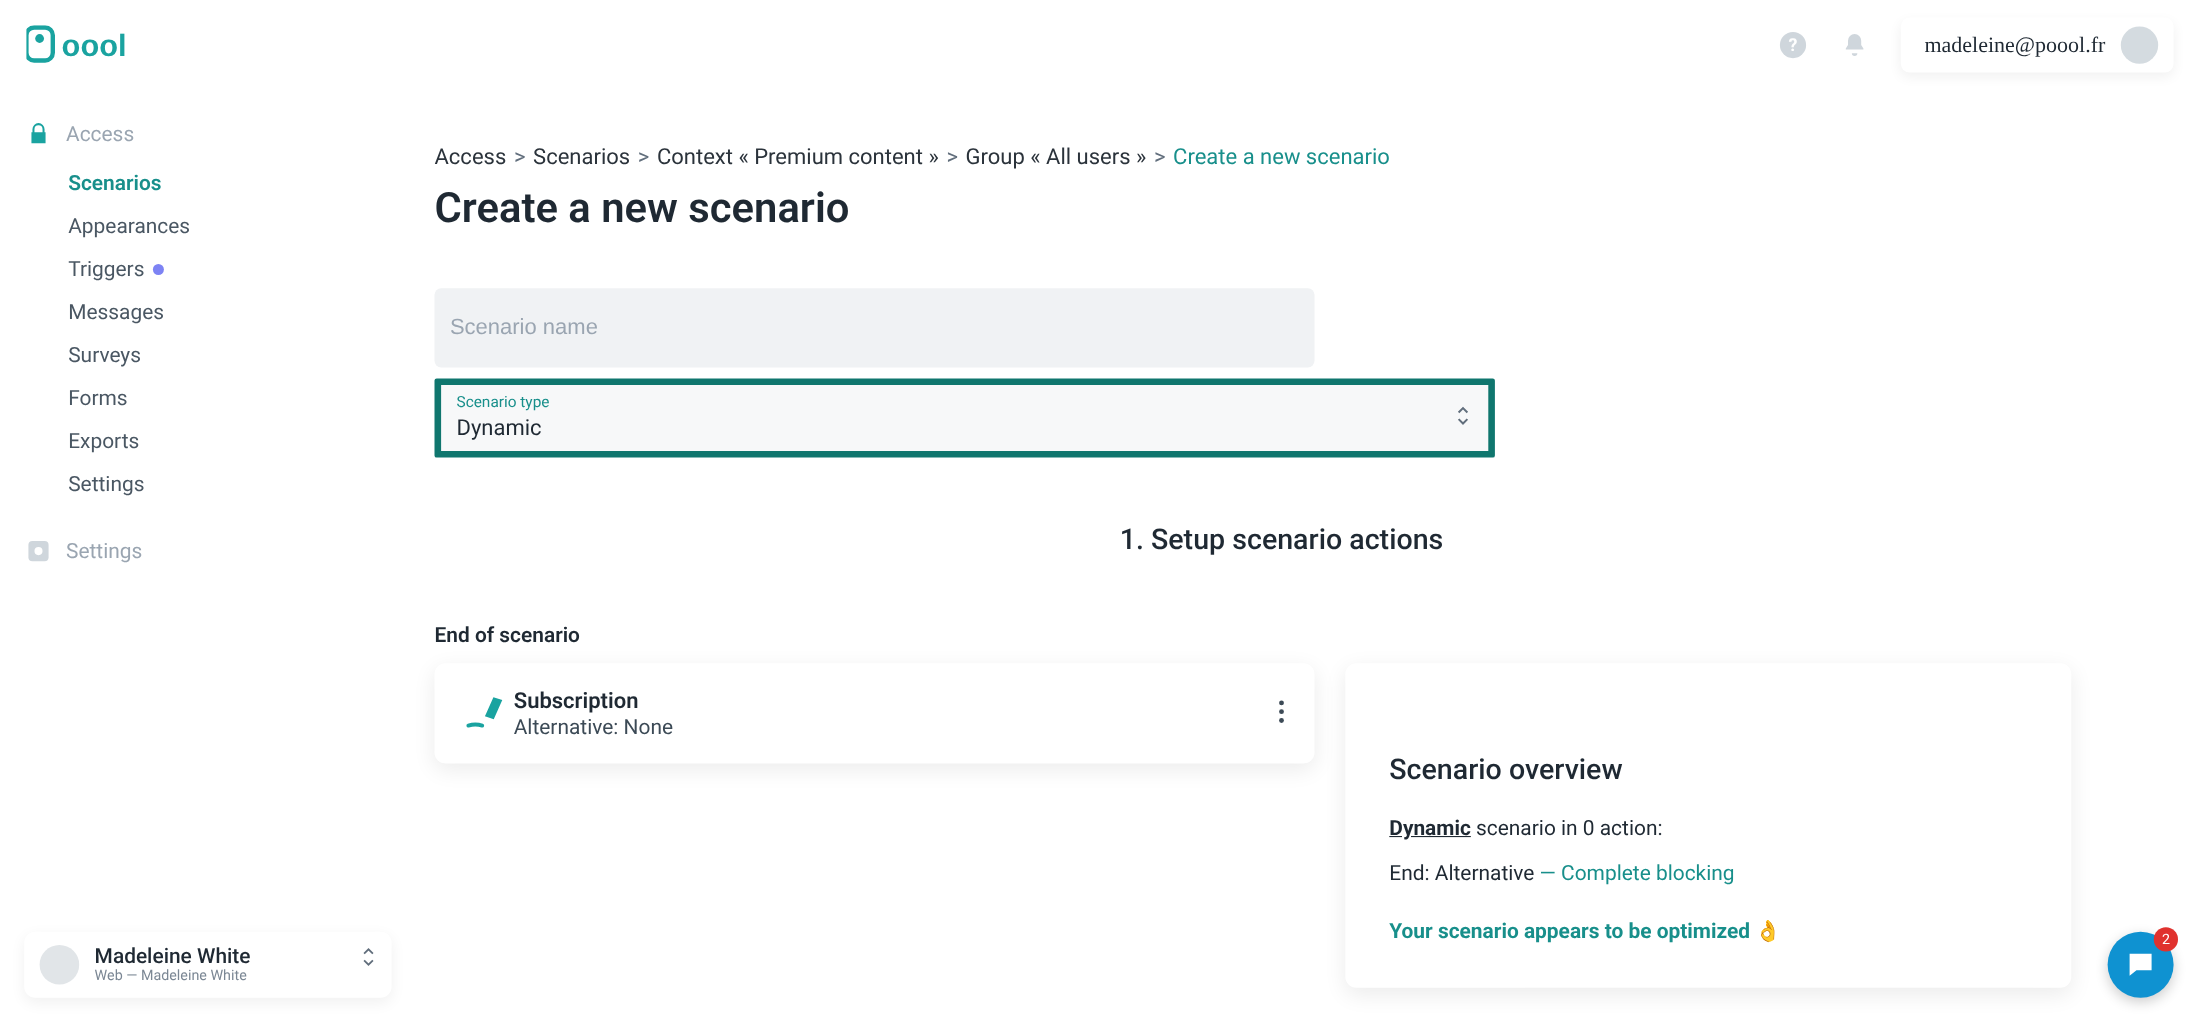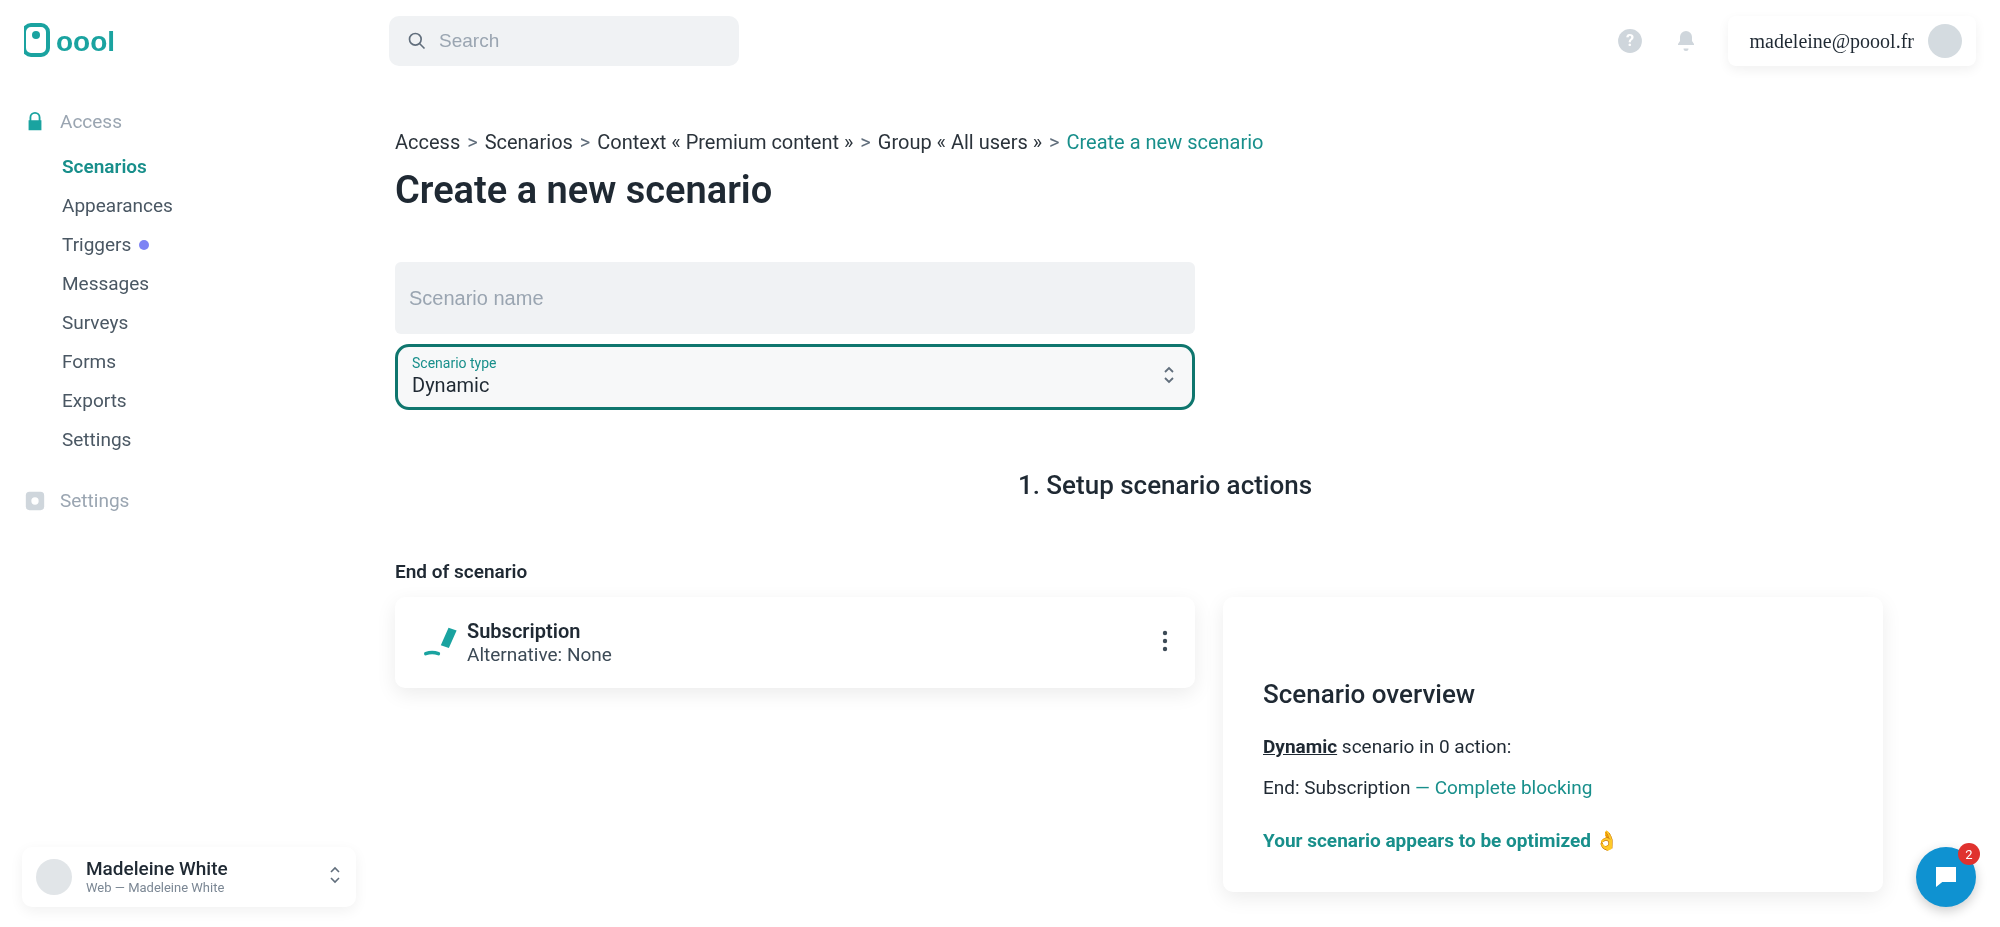--- a/index.html
+++ b/index.html
@@ -133,24 +133,24 @@
     border: none;
     padding: 0 14px;
     font-size: 20px;
     color: #3c4a56;
     margin-bottom: 10px;
     outline: none;
   }
   .field-plain::placeholder { color: #9aa5b1; }
 
   .select-field {
-    width: 800px;
+    width: 964px;
     background: #f7f8f9;
-    border: 3px solid #0f766e;
-    border-radius: 14px;
+    border: 6px solid #0f766e;
+    border-radius: 2px;
     padding: 8px 14px 10px 14px;
     position: relative;
     margin-bottom: 60px;
   }
   .select-field .label {
     font-size: 14px;
     color: #188f8b;
   }
   .select-field .value {
     font-size: 20px;
@@ -236,21 +236,21 @@
   .profile-chip {
     position: absolute;
     left: 22px;
     bottom: 20px;
     width: 334px;
     background: #fff;
     border-radius: 10px;
     box-shadow: 0 4px 14px rgba(0,0,0,0.06);
     padding: 12px 14px;
     display: flex;
-    align-items: center;
+    align-items: flex-start;
     gap: 14px;
   }
   .profile-chip .pc-avatar {
     width: 36px; height: 36px; border-radius: 50%; background: #e1e5e8;
   }
   .profile-chip .pc-name { font-size: 19px; font-weight: 500; line-height: 1.1; }
   .profile-chip .pc-sub { font-size: 13px; color: #7b8794; }
   .profile-chip .pc-chev {
     margin-left: auto;
     color: #616e7c;
@@ -284,27 +284,20 @@
 
 <div class="header">
   <div class="logo-wrap">
     <svg width="118" height="36" viewBox="0 0 118 36">
       <g fill="#1aa3a0">
         <rect x="0" y="2" width="24" height="30" rx="7" fill="none" stroke="#1aa3a0" stroke-width="4"></rect>
         <circle cx="12" cy="12" r="4"></circle>
         <text x="32" y="28" font-size="28" font-weight="700" fill="#1aa3a0" font-family="Arial">oool</text>
       </g>
     </svg>
-  </div>
-  <div class="search-wrap">
-    <svg width="20" height="20" viewBox="0 0 24 24">
-      <circle cx="10" cy="10" r="7" fill="none" stroke="#616e7c" stroke-width="2"></circle>
-      <line x1="15" y1="15" x2="21" y2="21" stroke="#616e7c" stroke-width="2"></line>
-    </svg>
-    <input type="text" placeholder="Search" style="">
   </div>
   <div class="header-right">
     <div class="icon-circle">
       <svg width="26" height="26" viewBox="0 0 24 24">
           <circle cx="12" cy="12" r="11" fill="#cfd6dc"></circle>
           <text x="12" y="17" font-size="15" text-anchor="middle" fill="#fff" font-weight="700">?</text>
         </svg>
     </div>
     <div class="icon-circle">
       <svg width="24" height="24" viewBox="0 0 24 24" fill="#cfd6dc">
@@ -412,21 +405,21 @@
         </svg>
       </div>
     </div>
 
     <div class="overview-card">
       <h3>Scenario overview</h3>
       <div class="ov-line1">
         <span class="u">Dynamic</span><span> scenario in 0 action:</span>
       </div>
       <div class="ov-line2">
-        <span>End: Subscription </span><span class="teal">— Complete blocking</span>
+        <span>End: Alternative </span><span class="teal">— Complete blocking</span>
       </div>
       <div class="ov-line3">Your scenario appears to be optimized 👌</div>
     </div>
   </div>
 </div>
 
 <div class="profile-chip">
   <div class="pc-avatar"></div>
   <div>
     <div class="pc-name">Madeleine White</div>

